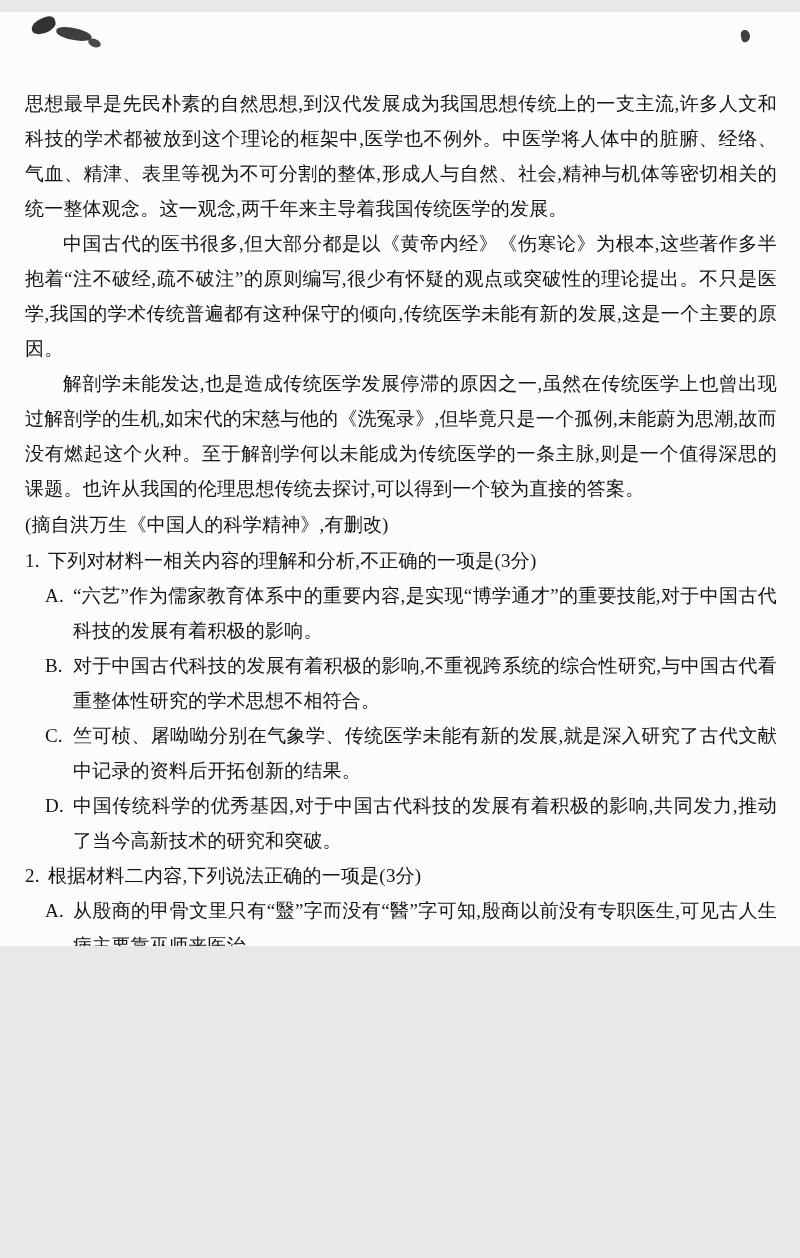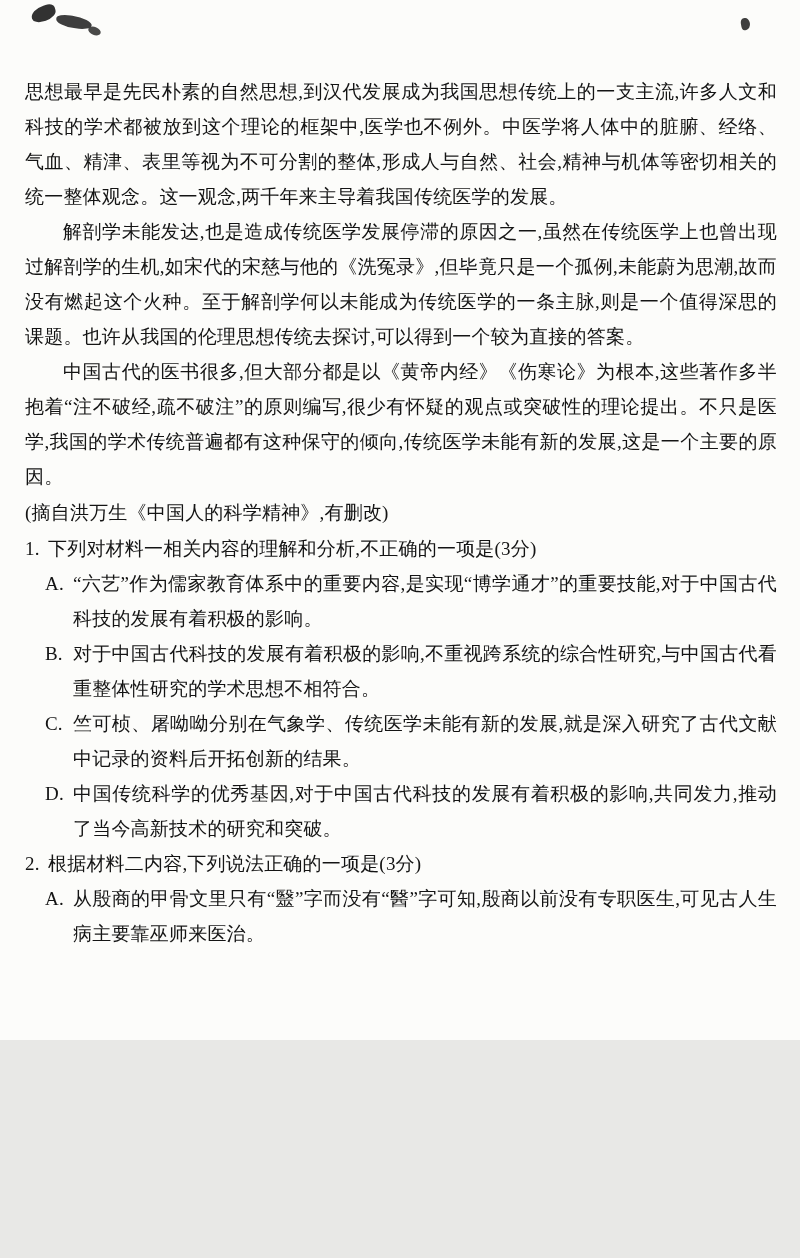--- a/index.html
+++ b/index.html
@@ -3,22 +3,22 @@
 <meta charset="utf-8">
 <style>
   html, body {
     margin: 0;
     padding: 0;
     background: #e8e8e6;
   }
   .page {
     position: relative;
     width: 800px;
-    height: 1040px;
-    margin: 0 auto;
+    height: 934px;
+    margin: 12px auto;
     background: #fcfcfa;
     overflow: hidden;
     font-family: "Liberation Serif", "DejaVu Serif", serif;
     color: #141414;
   }
   .content {
     position: absolute;
     left: 25px;
     top: 74px;
     width: 752px;
@@ -111,22 +111,22 @@
 <div class="page">
 
   <div class="artifact art-1"></div>
   <div class="artifact art-2"></div>
   <div class="artifact art-3"></div>
   <div class="artifact art-4"></div>
 
   <div class="content">
 
     <p class="para">思想最早是先民朴素的自然思想,到汉代发展成为我国思想传统上的一支主流,许多人文和科技的学术都被放到这个理论的框架中,医学也不例外。中医学将人体中的脏腑、经络、气血、精津、表里等视为不可分割的整体,形成人与自然、社会,精神与机体等密切相关的统一整体观念。这一观念,两千年来主导着我国传统医学的发展。</p>
+    <p class="para indent">中国古代的医书很多,但大部分都是以《黄帝内经》《伤寒论》为根本,这些著作多半抱着“注不破经,疏不破注”的原则编写,很少有怀疑的观点或突破性的理论提出。不只是医学,我国的学术传统普遍都有这种保守的倾向,传统医学未能有新的发展,这是一个主要的原因。</p>
     <p class="para indent">解剖学未能发达,也是造成传统医学发展停滞的原因之一,虽然在传统医学上也曾出现过解剖学的生机,如宋代的宋慈与他的《洗冤录》,但毕竟只是一个孤例,未能蔚为思潮,故而没有燃起这个火种。至于解剖学何以未能成为传统医学的一条主脉,则是一个值得深思的课题。也许从我国的伦理思想传统去探讨,可以得到一个较为直接的答案。</p>
-    <p class="para indent">中国古代的医书很多,但大部分都是以《黄帝内经》《伤寒论》为根本,这些著作多半抱着“注不破经,疏不破注”的原则编写,很少有怀疑的观点或突破性的理论提出。不只是医学,我国的学术传统普遍都有这种保守的倾向,传统医学未能有新的发展,这是一个主要的原因。</p>
 
     <p class="para attribution">(摘自洪万生《中国人的科学精神》,有删改)</p>
 
     <div class="qrow">
       <span class="q-num">1.</span>
       <span class="q-text">下列对材料一相关内容的理解和分析,不正确的一项是(3分)</span>
     </div>
     <div class="qrow option">
       <span class="opt-label">A.</span>
       <span class="opt-text">“六艺”作为儒家教育体系中的重要内容,是实现“博学通才”的重要技能,对于中国古代科技的发展有着积极的影响。</span>

